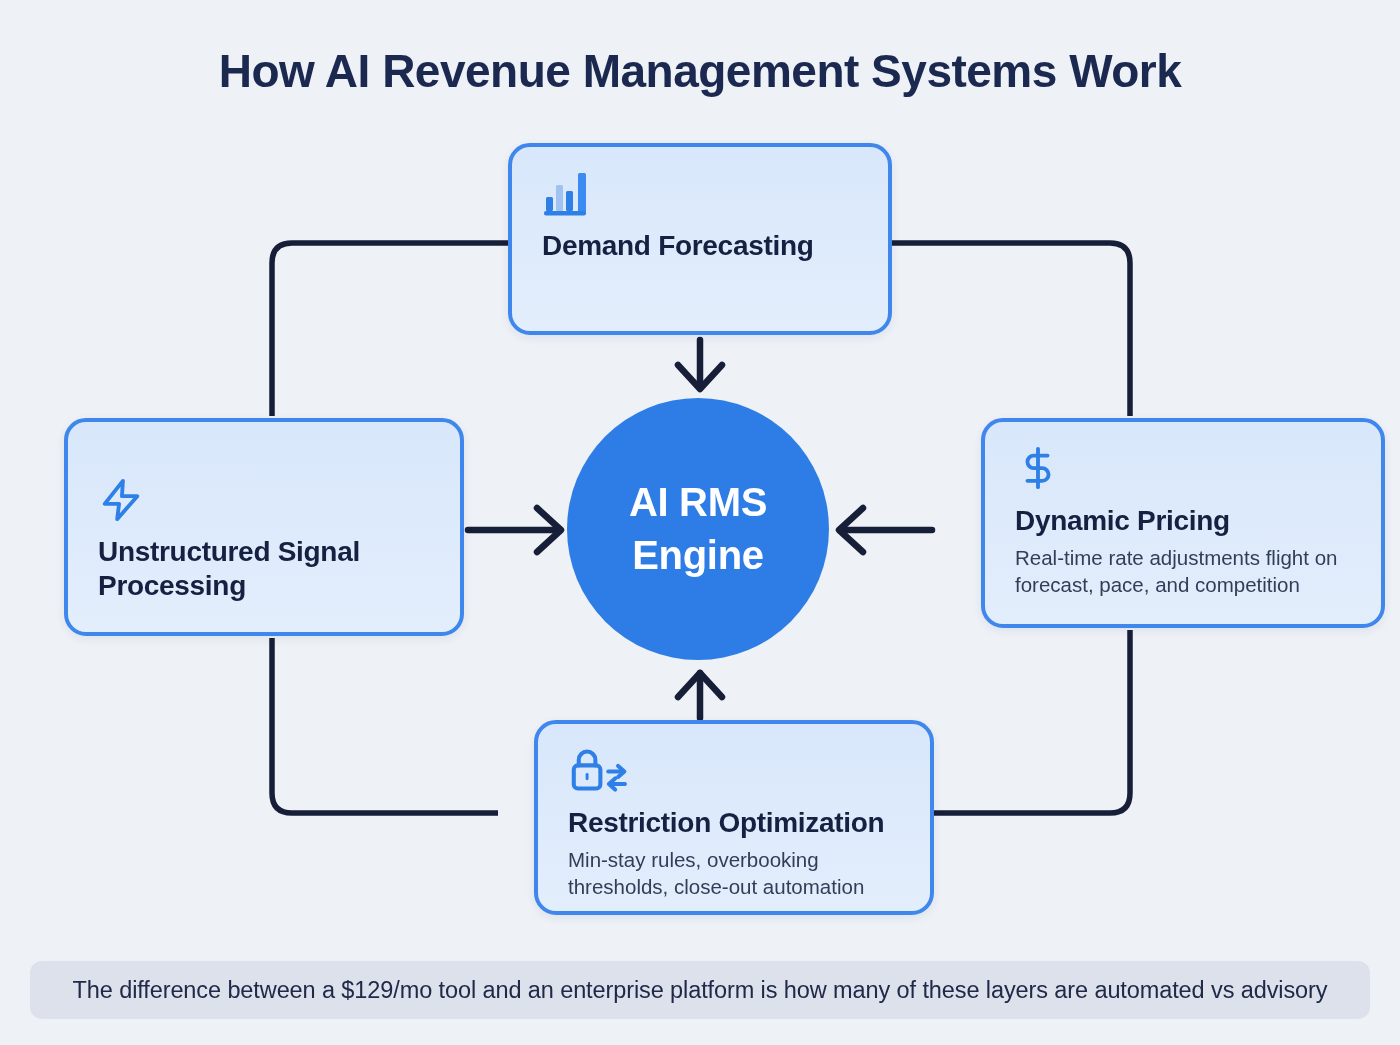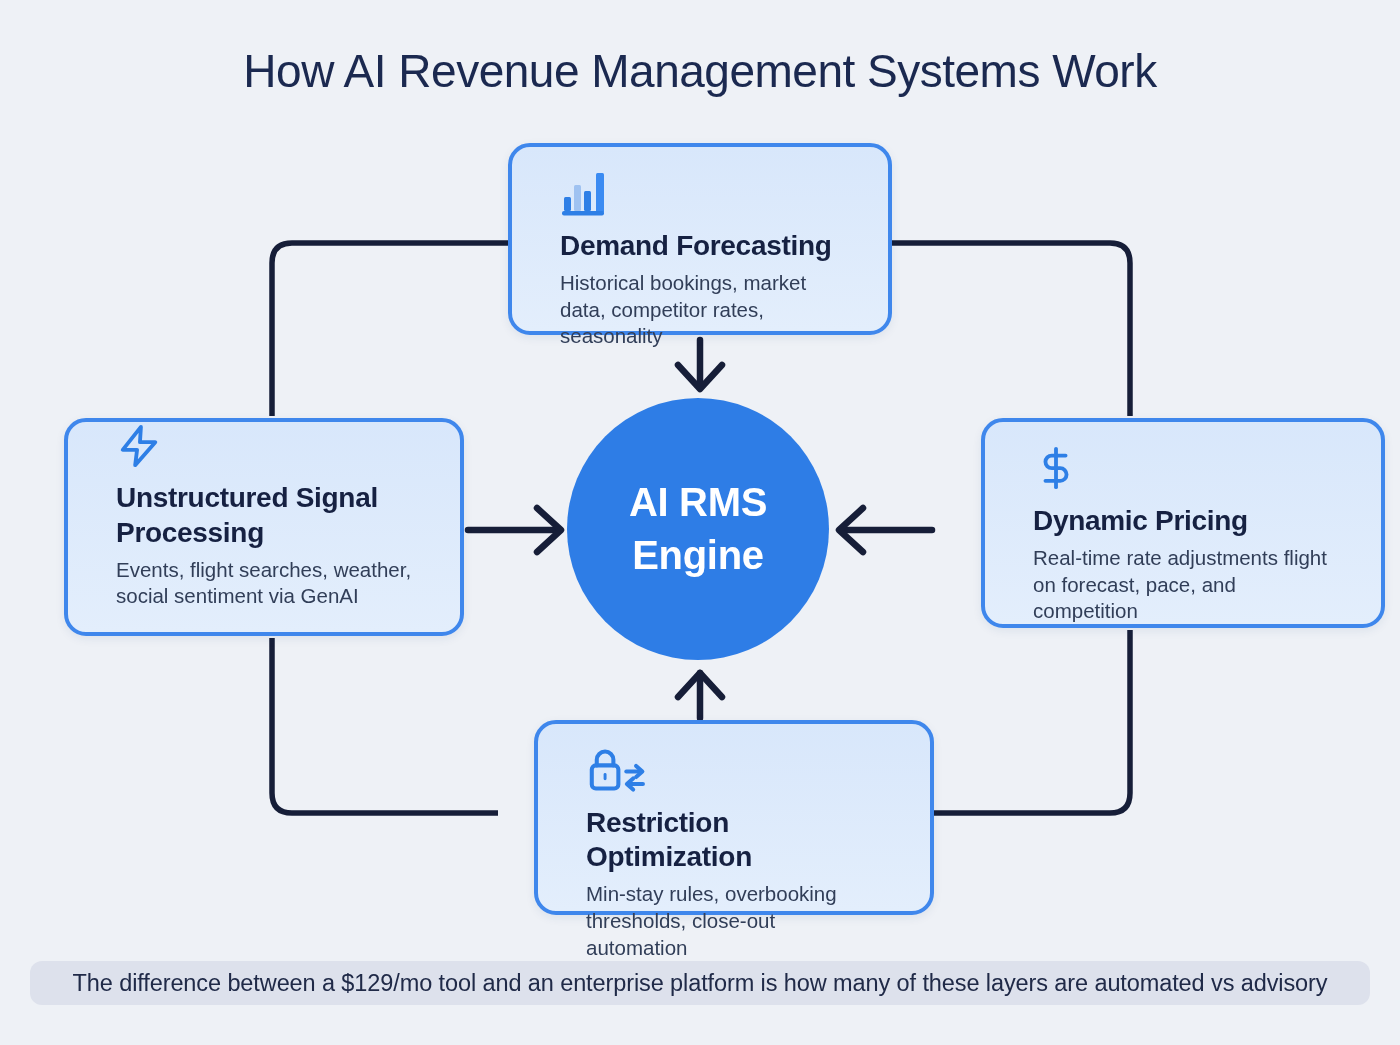--- a/index.html
+++ b/index.html
@@ -10,33 +10,33 @@
     position: relative;
     overflow: hidden;
   }
   .stage { position: relative; width: 1400px; height: 1045px; }
 
   .page-title {
     position: absolute;
     top: 44px; left: 0; width: 100%;
     text-align: center;
     font-size: 46px;
-    font-weight: 400;
+    font-weight: 700;
     letter-spacing: -0.5px;
     color: #1b2950;
   }
 
   .connector-layer { position: absolute; top: 0; left: 0; }
 
   .node {
     position: absolute;
     background: linear-gradient(180deg, #d8e7fb 0%, #e3eefc 100%);
     border: 4px solid #3f87ec;
     border-radius: 22px;
-    padding: 22px 48px;
+    padding: 22px 30px;
     box-shadow: 0 3px 10px rgba(30, 60, 120, 0.08);
     display: flex;
     flex-direction: column;
   }
   .node-top    { left: 508px; top: 143px; width: 384px; height: 192px; }
   .node-left   { left:  64px; top: 418px; width: 400px; height: 218px; justify-content: flex-end; }
   .node-right  { left: 933px; top: 418px; width: 404px; height: 210px; margin-left: 48px; }
   .node-bottom { left: 500px; top: 720px; width: 400px; height: 195px; margin-left: 34px; }
 
   .node-icon { height: 48px; margin-bottom: 12px; display: flex; align-items: flex-end; }
@@ -70,21 +70,21 @@
     color: #ffffff;
     font-size: 40px;
     font-weight: 800;
     line-height: 1.32;
     letter-spacing: -0.3px;
   }
 
   .footer-bar {
     position: absolute;
     left: 30px; top: 961px;
-    width: 1340px; height: 44px;
+    width: 1340px; height: 58px;
     background: #dde1ec;
     border-radius: 12px;
     display: flex;
     align-items: center;
     justify-content: center;
   }
   .footer-text {
     font-size: 23.5px;
     color: #202a48;
     letter-spacing: -0.1px;
@@ -128,31 +128,29 @@
     <div class="node-icon">
       <svg width="50" height="48" viewBox="0 0 50 48">
         <rect x="4" y="28" width="7" height="14" rx="1.5" fill="#2e7fe6"></rect>
         <rect x="14" y="16" width="7" height="26" rx="1.5" fill="#9fc2f1"></rect>
         <rect x="24" y="22" width="7" height="20" rx="1.5" fill="#2e7fe6"></rect>
         <rect x="36" y="4" width="8" height="40" rx="1.5" fill="#3b8bf2"></rect>
         <rect x="2" y="42" width="42" height="4.5" rx="2" fill="#2e7fe6"></rect>
       </svg>
     </div>
     <div class="node-title">Demand Forecasting</div>
-    <div class="node-desc">Historical bookings, market data, competitor rates, seasonality</div>
   </div>
 
   <div class="node node-left">
     <div class="node-icon">
       <svg width="46" height="46" viewBox="0 0 24 24" fill="none" stroke="#2e7fe6" stroke-width="2" stroke-linejoin="round" stroke-linecap="round">
         <path d="M13 2 L3.5 14 H11 L10 22 L20.5 10 H12.5 L13 2 Z"></path>
       </svg>
     </div>
     <div class="node-title">Unstructured Signal Processing</div>
-    <div class="node-desc">Events, flight searches, weather, social sentiment via GenAI</div>
   </div>
 
   <div class="node node-right">
     <div class="node-icon">
       <svg width="46" height="48" viewBox="0 0 24 24" fill="none" stroke="#2e7fe6" stroke-width="2" stroke-linecap="round" stroke-linejoin="round">
         <path d="M12 2 V 22"></path>
         <path d="M17 5.5 H 9.8 a3.3 3.3 0 0 0 0 6.6 h 4.4 a3.3 3.3 0 0 1 0 6.6 H 6.5"></path>
       </svg>
     </div>
     <div class="node-title">Dynamic Pricing</div>

